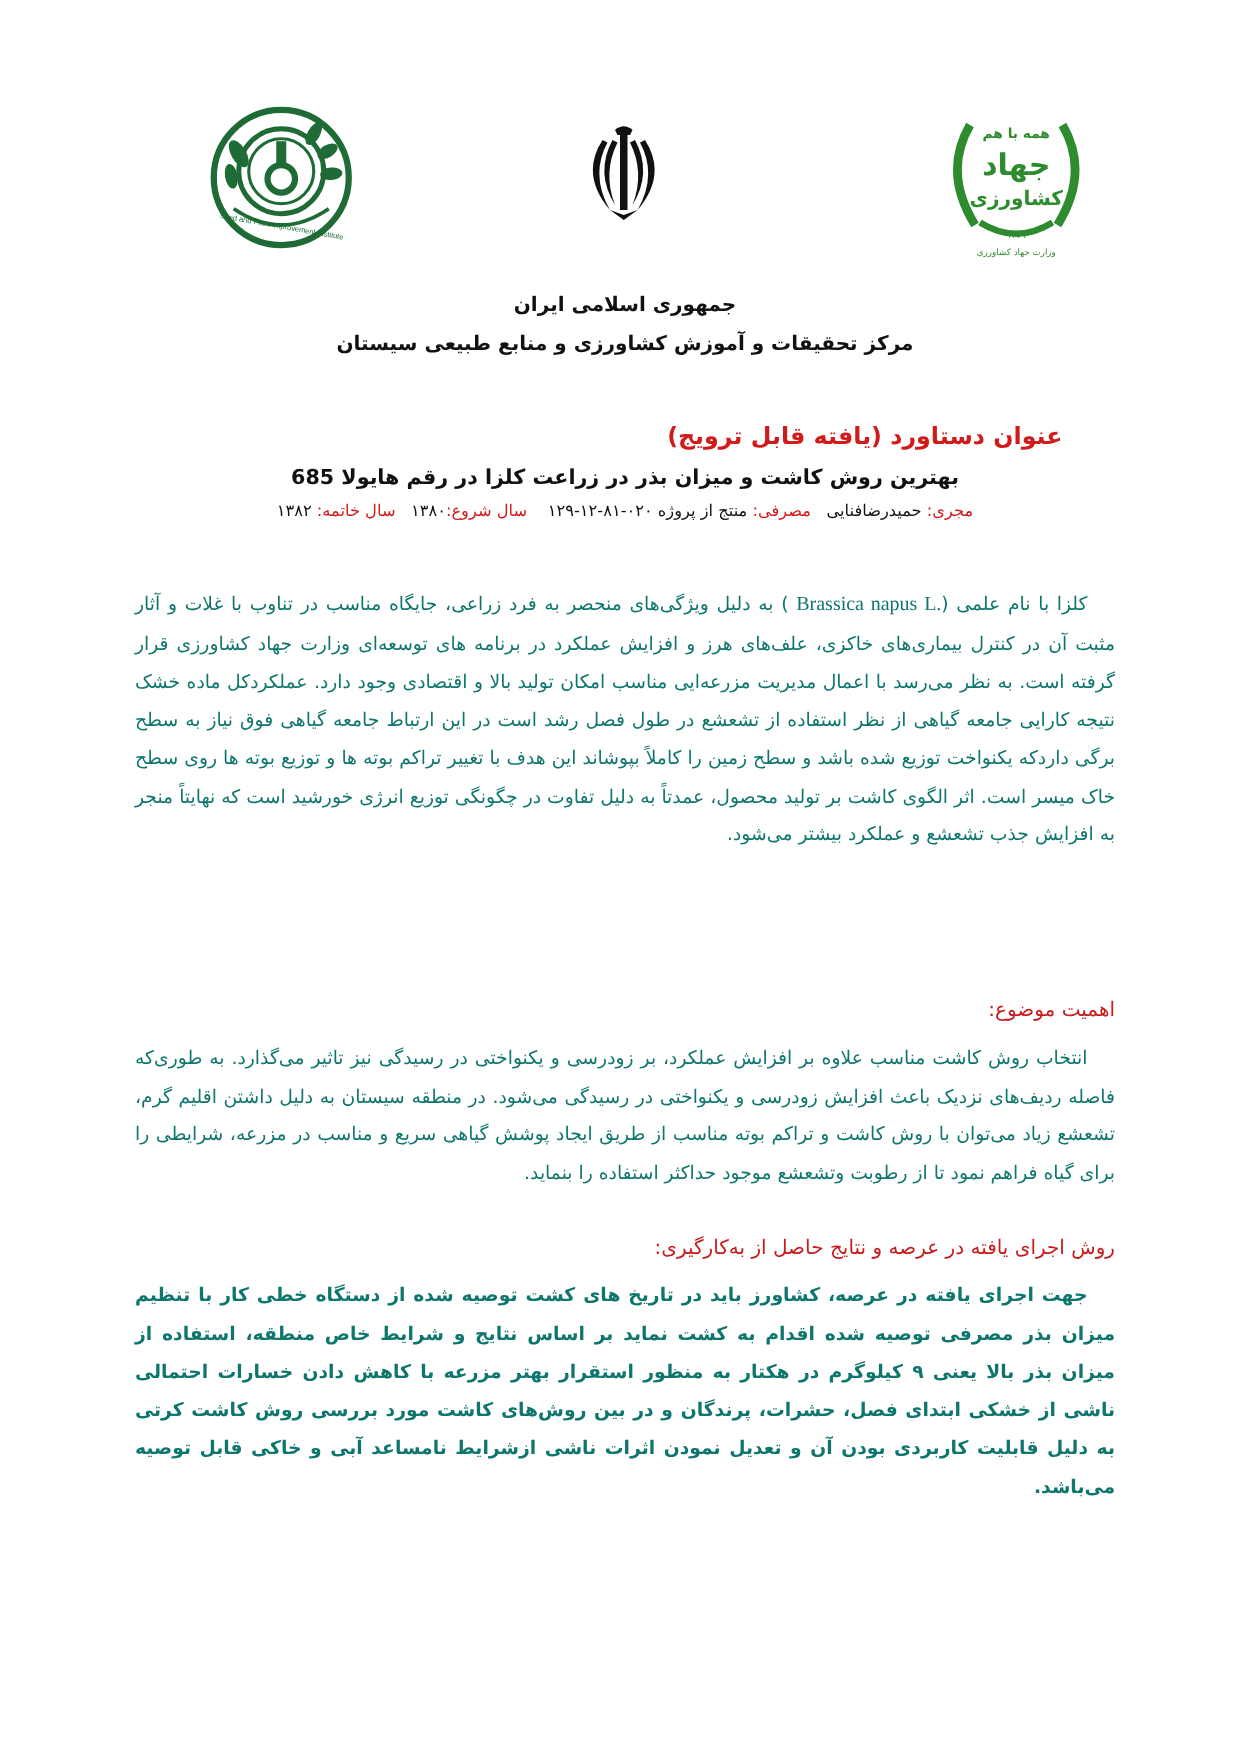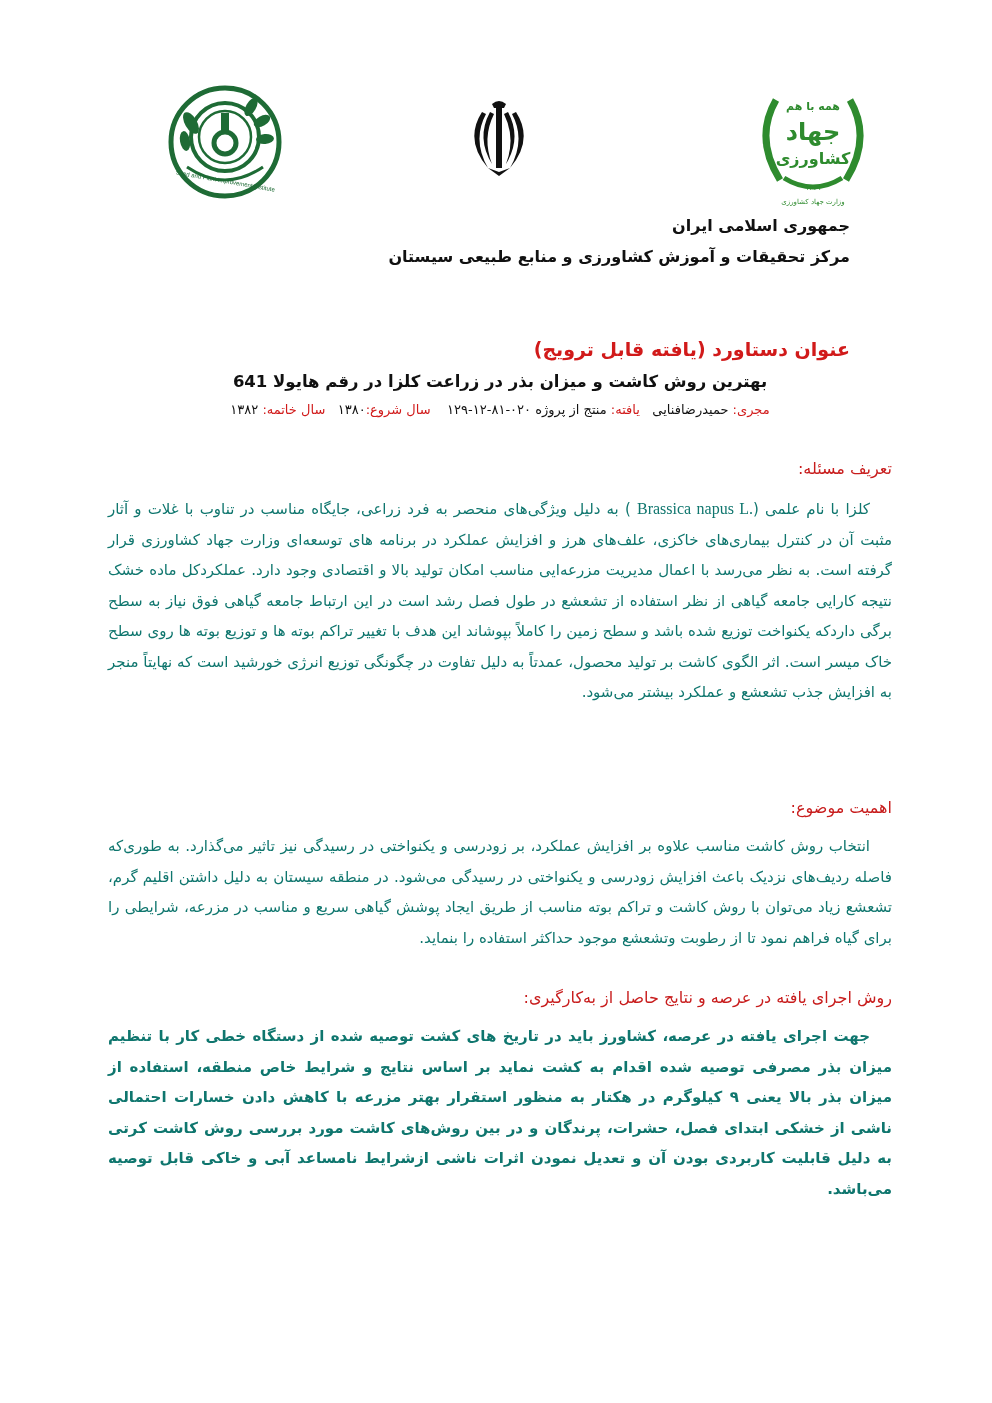--- a/index.html
+++ b/index.html
@@ -3,21 +3,21 @@
 <meta charset="utf-8">
 <style>
   html, body { margin: 0; padding: 0; background: #ffffff; }
   body { width: 992px; height: 1403px; position: relative; overflow: hidden;
          font-family: "DejaVu Sans", "Liberation Sans", sans-serif; color: #111; }
   .page { position: absolute; left: 0; top: 0; width: 992px; height: 1403px; }
   .logo { position: absolute; }
   .logo-left { left: 165px; top: 85px; width: 120px; height: 115px; }
   .logo-center { left: 468px; top: 98px; width: 62px; height: 82px; }
   .logo-right { left: 754px; top: 78px; width: 118px; height: 130px; }
-  .header-block { position: absolute; left: 150px; width: 700px; top: 210px; direction: rtl; }
+  .header-block { position: absolute; left: 150px; width: 700px; top: 228px; text-align: center; direction: rtl; }
   .header-line { font-weight: bold; font-size: 16px; line-height: 31px; color: #111; }
   .achievement-title { position: absolute; left: 150px; width: 700px; top: 338px; text-align: right; direction: rtl;
     color: #d11a1a; font-weight: bold; font-size: 19px; }
   .achievement-subtitle { position: absolute; left: 120px; width: 760px; top: 372px; text-align: center; direction: rtl;
     font-weight: bold; font-size: 16.5px; color: #111; }
   .meta-line { position: absolute; left: 150px; width: 700px; top: 402px; text-align: center; direction: rtl;
     font-size: 13px; color: #111; white-space: nowrap; }
   .meta-label { color: #d11a1a; font-weight: normal; }
   .meta-value { color: #111; }
   .section { position: absolute; left: 108px; width: 784px; direction: rtl; text-align: justify; }
@@ -78,37 +78,36 @@
       <text x="59" y="126" font-size="7" text-anchor="middle" fill="#2e8b2e" font-family="DejaVu Sans, sans-serif" direction="rtl">وزارت جهاد کشاورزی</text>
     </svg>
   </div>
 
   <div class="header-block">
     <div class="header-line">جمهوری اسلامی ایران</div>
     <div class="header-line">مرکز تحقیقات و آموزش کشاورزی و منابع طبیعی سیستان</div>
   </div>
 
   <div class="achievement-title">عنوان دستاورد (یافته قابل ترویج)</div>
-  <div class="achievement-subtitle">بهترین روش کاشت و میزان بذر در زراعت کلزا در رقم هایولا 641</div>
+  <div class="achievement-subtitle">بهترین روش کاشت و میزان بذر در زراعت کلزا در رقم هایولا 685</div>
 
   <div class="meta-line">
     <span class="meta-label">مجری:</span>
     <span class="meta-value">حمیدرضافنایی</span>
     &nbsp;
-    <span class="meta-label">یافته:</span>
+    <span class="meta-label">مصرفی:</span>
     <span class="meta-value">منتج از پروژه ۰۲۰-۸۱-۱۲-۱۲۹</span>
     &nbsp;&nbsp;
     <span class="meta-label">سال شروع:</span><span class="meta-value">۱۳۸۰</span>
     &nbsp;
     <span class="meta-label">سال خاتمه:</span>
     <span class="meta-value">۱۳۸۲</span>
   </div>
 
   <div class="section sec1">
-    <h3 class="section-heading">تعریف مسئله:</h3>
     <p class="section-body"><span>کلزا با نام علمی (</span><span class="latin" dir="ltr">Brassica napus L.</span> <span>) به دلیل ویژگی‌های منحصر به فرد زراعی، جایگاه مناسب در تناوب با غلات و آثار مثبت آن در کنترل بیماری‌های خاکزی، علف‌های هرز و افزایش عملکرد در برنامه های توسعه‌ای وزارت جهاد کشاورزی قرار گرفته است. به نظر می‌رسد با اعمال مدیریت مزرعه‌ایی مناسب امکان تولید بالا و اقتصادی وجود دارد. عملکردکل ماده خشک نتیجه کارایی جامعه گیاهی از نظر استفاده از تشعشع در طول فصل رشد است در این ارتباط جامعه گیاهی فوق نیاز به سطح برگی داردکه یکنواخت توزیع شده باشد و سطح زمین را کاملاً بپوشاند این هدف با تغییر تراکم بوته ها و توزیع بوته ها روی سطح خاک میسر است. اثر الگوی کاشت بر تولید محصول، عمدتاً به دلیل تفاوت در چگونگی توزیع انرژی خورشید است که نهایتاً منجر به افزایش جذب تشعشع و عملکرد بیشتر می‌شود.</span></p>
   </div>
 
   <div class="section sec2">
     <h3 class="section-heading">اهمیت موضوع:</h3>
     <p class="section-body">انتخاب روش کاشت مناسب علاوه بر افزایش عملکرد، بر زودرسی و یکنواختی در رسیدگی نیز تاثیر می‌گذارد. به طوری‌که فاصله ردیف‌های نزدیک باعث افزایش زودرسی و یکنواختی در رسیدگی می‌شود. در منطقه سیستان به دلیل داشتن اقلیم گرم، تشعشع زیاد می‌توان با روش کاشت و تراکم بوته مناسب از طریق ایجاد پوشش گیاهی سریع و مناسب در مزرعه، شرایطی را برای گیاه فراهم نمود تا از رطوبت وتشعشع موجود حداکثر استفاده را بنماید.</p>
   </div>
 
   <div class="section sec3">
     <h3 class="section-heading">روش اجرای یافته در عرصه و نتایج حاصل از به‌کارگیری:</h3>

